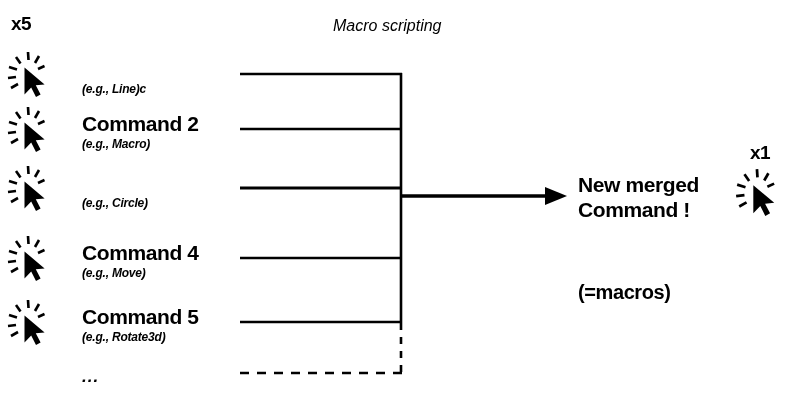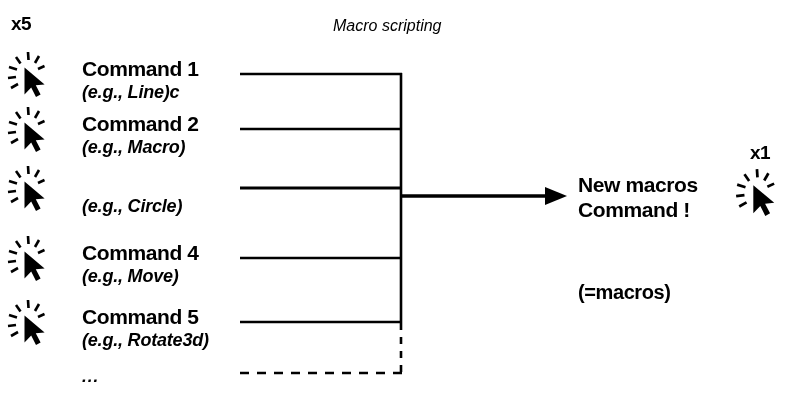--- a/index.html
+++ b/index.html
@@ -56,21 +56,21 @@
     font-size: 21px;
     font-weight: bold;
     letter-spacing: -0.4px;
     line-height: 1;
     white-space: nowrap;
   }
   .cmd-example {
     position: absolute;
     left: 82px;
     top: 25px;
-    font-size: 18px;
+    font-size: 12px;
     font-style: italic;
     font-weight: bold;
     letter-spacing: -0.2px;
     line-height: 1;
     white-space: nowrap;
   }
 
   
   .cursor-icon {
     position: absolute;
@@ -156,21 +156,20 @@
         <line x1="33" y1="5" x2="29" y2="12"></line>
         <line x1="38.5" y1="15" x2="32" y2="18"></line>
         <line x1="10" y1="6" x2="14.5" y2="12.5"></line>
         <line x1="3" y1="16" x2="11" y2="18.5"></line>
         <line x1="2" y1="27" x2="10" y2="26"></line>
         <line x1="5" y1="37" x2="12" y2="33"></line>
       </g>
       <path d="M18.5,16.5 L18.5,43.5 L25.2,36.4 L30.0,46.0 L34.6,43.4 L29.8,34.2 L38.6,33.4 Z" fill="#000"></path>
     </svg>
   </span>
-  <span class="cmd-title">Command 1</span>
   <span class="cmd-example">(e.g., Line)c</span>
 </div>
 
 <div class="abs cmd-row" id="cmd-row-2" style="top:113px;">
   <span class="cursor-icon">
     <svg viewBox="0 0 46 48" xmlns="http://www.w3.org/2000/svg">
       <g stroke="#000" stroke-width="2.6" stroke-linecap="butt">
         <line x1="22" y1="1" x2="22.5" y2="9"></line>
         <line x1="33" y1="5" x2="29" y2="12"></line>
         <line x1="38.5" y1="15" x2="32" y2="18"></line>
@@ -237,21 +236,21 @@
       </g>
       <path d="M18.5,16.5 L18.5,43.5 L25.2,36.4 L30.0,46.0 L34.6,43.4 L29.8,34.2 L38.6,33.4 Z" fill="#000"></path>
     </svg>
   </span>
   <span class="cmd-title">Command 5</span>
   <span class="cmd-example">(e.g., Rotate3d)</span>
 </div>
 
 <div class="abs" id="ellipsis">...</div>
 
-<div class="abs" id="result-title"><span>New macros</span><br><span>Command !</span></div>
+<div class="abs" id="result-title"><span>New merged</span><br><span>Command !</span></div>
 
 <div class="abs" id="result-sub">(=macros)</div>
 
 <span class="abs" id="cursor-right">
   <svg viewBox="0 0 46 48" xmlns="http://www.w3.org/2000/svg">
     <g stroke="#000" stroke-width="2.6" stroke-linecap="butt">
       <line x1="22" y1="1" x2="22.5" y2="9"></line>
       <line x1="33" y1="5" x2="29" y2="12"></line>
       <line x1="38.5" y1="15" x2="32" y2="18"></line>
       <line x1="10" y1="6" x2="14.5" y2="12.5"></line>

